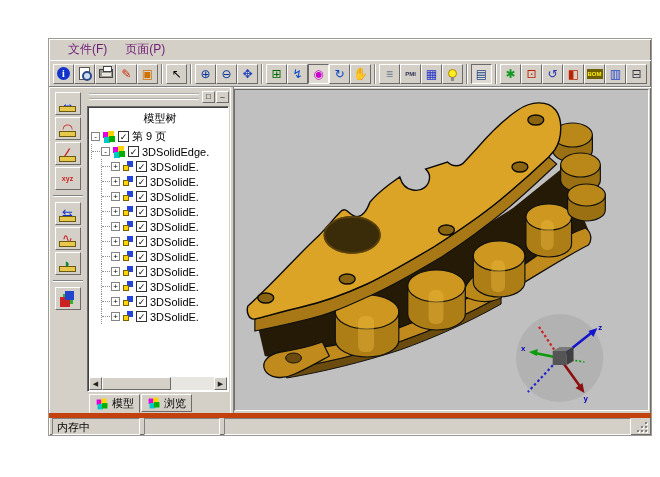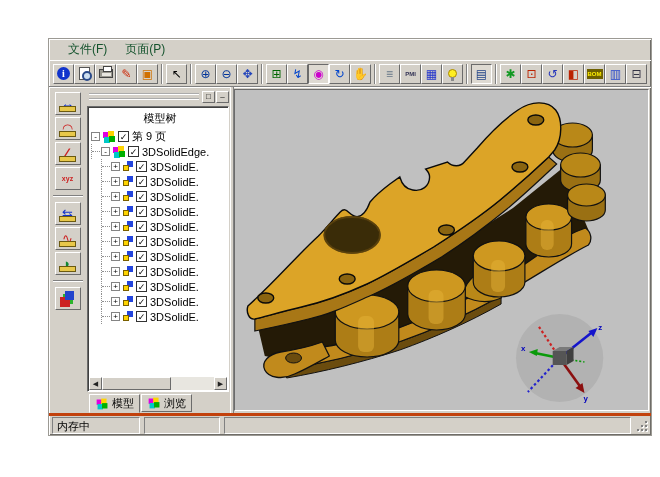--- a/index.html
+++ b/index.html
@@ -1,21 +1,21 @@
 <!DOCTYPE html>
 <html><head>
 <meta charset="utf-8">
 <style>
   html,body{margin:0;padding:0;background:#ffffff;width:660px;height:477px;overflow:hidden;
     font-family:"Liberation Sans","DejaVu Sans",sans-serif;}
   *{box-sizing:border-box;}
   .window{position:absolute;left:48px;top:38px;width:604px;height:398px;background:#d4d0c8;
     border:1px solid #9c9a94;box-shadow:inset 1px 1px 0 #ffffff,inset -1px -1px 0 #6f6d68;}
   
-  .menubar{height:21px;display:flex;align-items:center;padding-left:10px;font-size:12px;color:#14532d;}
+  .menubar{height:21px;display:flex;align-items:center;padding-left:10px;font-size:12px;color:#701a75;}
   .menu-item{padding:2px 9px;cursor:default;}
   
   .toolbar{height:27px;display:flex;align-items:center;padding-left:4px;
     border-top:1px solid #fff;border-bottom:1px solid #808080;box-shadow:0 1px 0 #fff;}
   .tbtn{width:21px;height:20px;margin:0 0;flex:none;display:flex;align-items:center;justify-content:center;
     background:#d4d0c8;border:1px solid;border-color:#ffffff #6b6b6b #6b6b6b #ffffff;font-size:12px;line-height:1;cursor:default;position:relative;}
   .tbtn.active{border-color:#6b6b6b #ffffff #ffffff #6b6b6b;background:#dedad2;}
   .tbtn .g{pointer-events:none;}
   .tbtn .txt{font-size:6px;font-weight:bold;letter-spacing:0;}
   .tsep{width:2px;height:20px;margin:0 3px;border-left:1px solid #808080;border-right:1px solid #ffffff;flex:none;}
@@ -73,21 +73,21 @@
   .tabs{height:19px;display:flex;align-items:flex-start;padding-left:2px;margin-top:2px;}
   .tab{height:18px;display:flex;align-items:center;padding:0 5px;font-size:11px;background:#d4d0c8;
     border:1px solid;border-color:#fff #6b6b6b #6b6b6b #fff;margin-right:1px;cursor:default;}
   .tab.active{height:19px;border-bottom-color:#d4d0c8;}
   .tab .ic-asm{transform:scale(.9);margin-right:3px;}
   
   .splitter{width:4px;flex:none;background:#d4d0c8;border-left:1px solid #fff;border-right:1px solid #808080;}
   .viewport{flex:1;margin:2px 2px 2px 0;background:#c0c0c0;border:1px solid;border-color:#6b6b6b #ffffff #ffffff #6b6b6b;position:relative;overflow:hidden;}
   .viewport svg{display:block;width:100%;height:100%;}
   
-  .statusbar{height:23px;display:flex;align-items:center;padding:2px 3px 3px 3px;border-top:3px solid #c2410c;}
+  .statusbar{height:23px;display:flex;align-items:center;padding:2px 3px 3px 3px;border-top:5px solid #c2410c;}
   .sfield{height:17px;background:#d4d0c8;border:1px solid;border-color:#808080 #ffffff #ffffff #808080;
     font-size:11px;padding:1px 4px;margin-right:4px;color:#000;overflow:hidden;white-space:nowrap;}
   .sgrip{width:13px;height:13px;margin-left:auto;position:relative;}
   .sgrip i{position:absolute;width:2px;height:2px;background:#808080;box-shadow:1px 1px 0 #fff;}
   .sgrip i:nth-child(1){right:1px;bottom:1px;}
   .sgrip i:nth-child(2){right:5px;bottom:1px;}.sgrip i:nth-child(3){right:1px;bottom:5px;}
   .sgrip i:nth-child(4){right:9px;bottom:1px;}.sgrip i:nth-child(5){right:5px;bottom:5px;}.sgrip i:nth-child(6){right:1px;bottom:9px;}
 </style>
 </head>
 <body>

